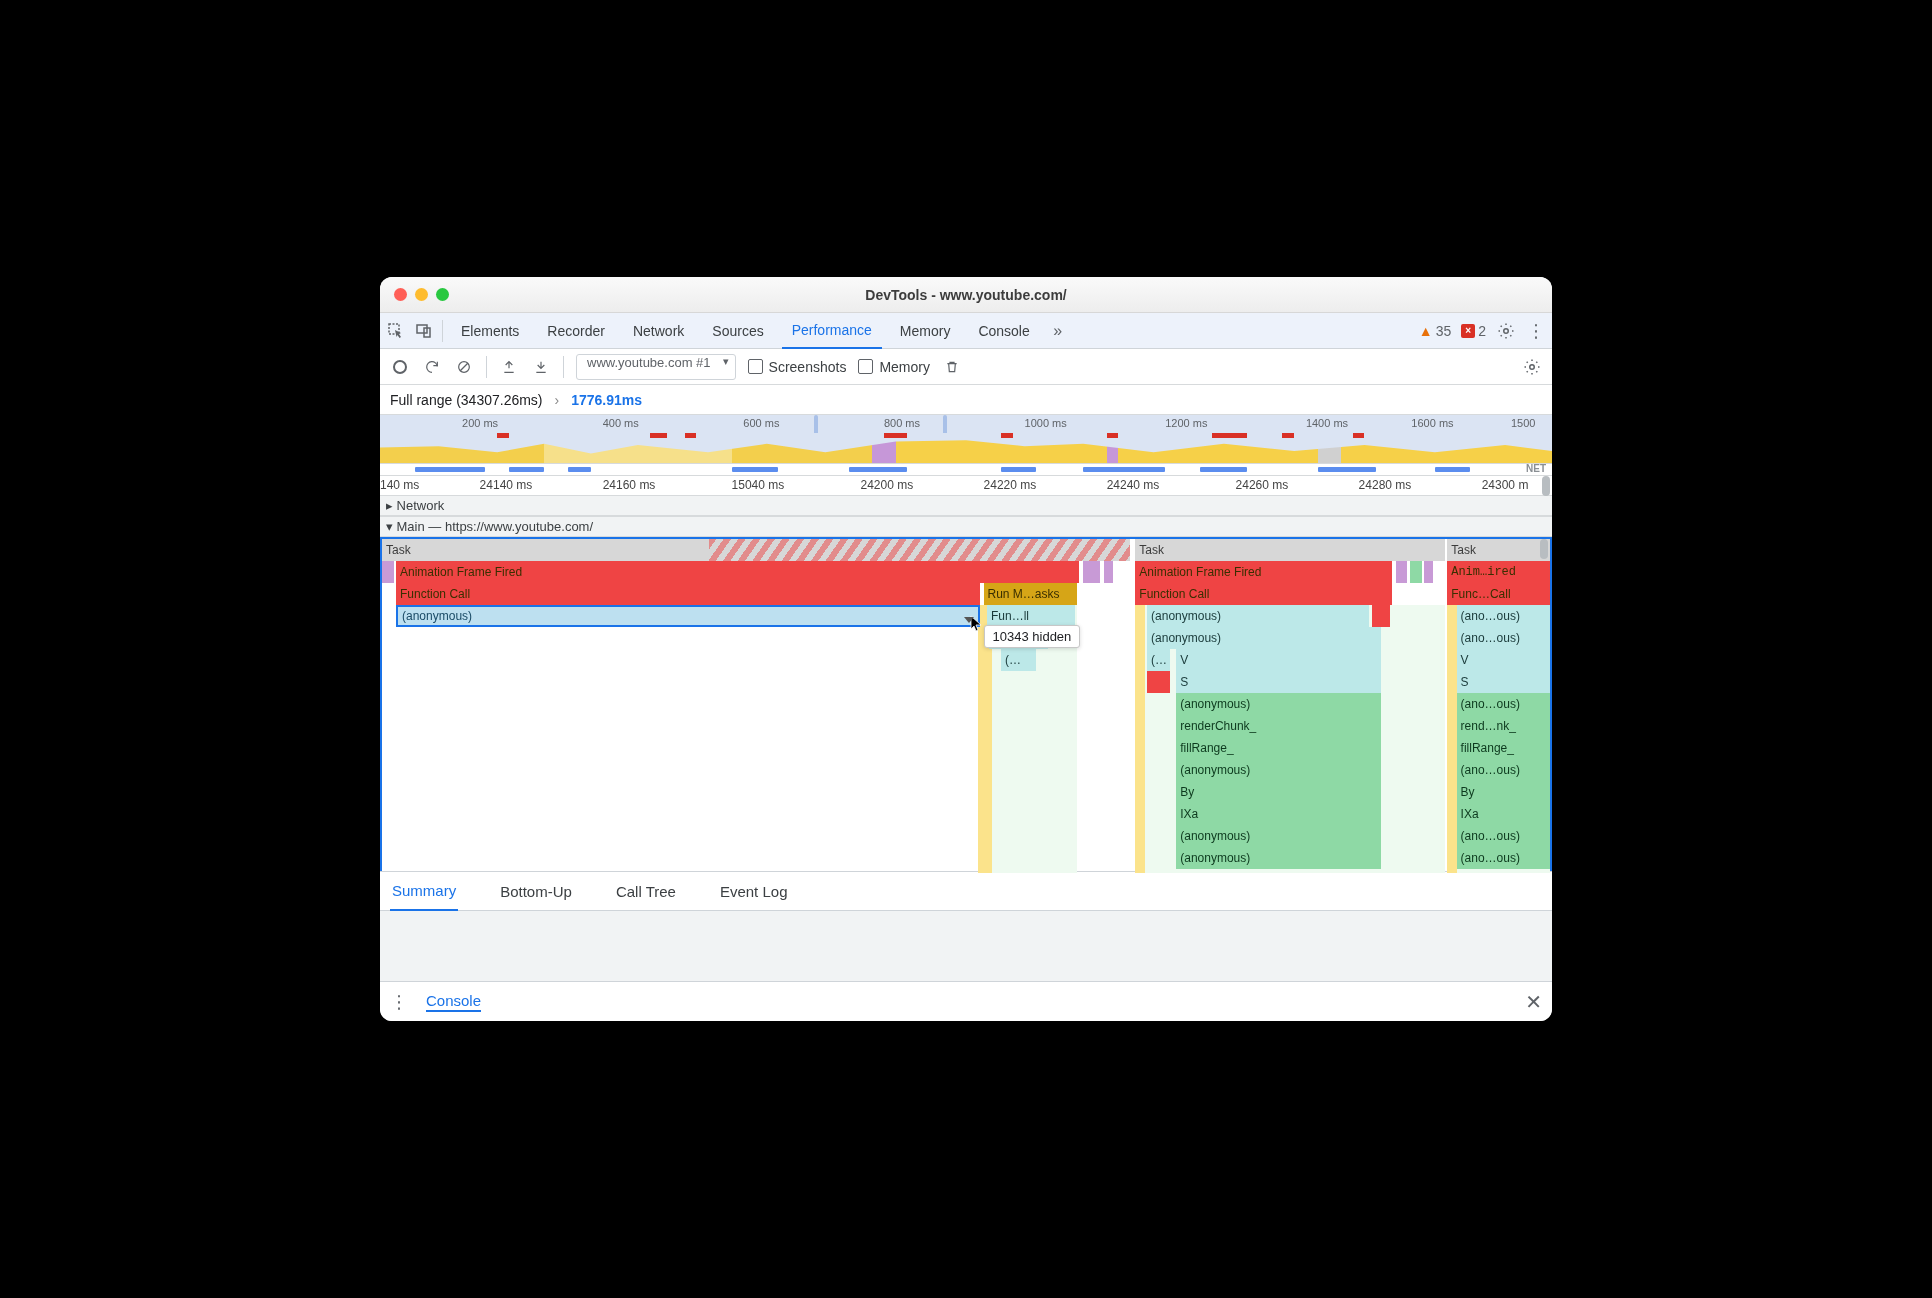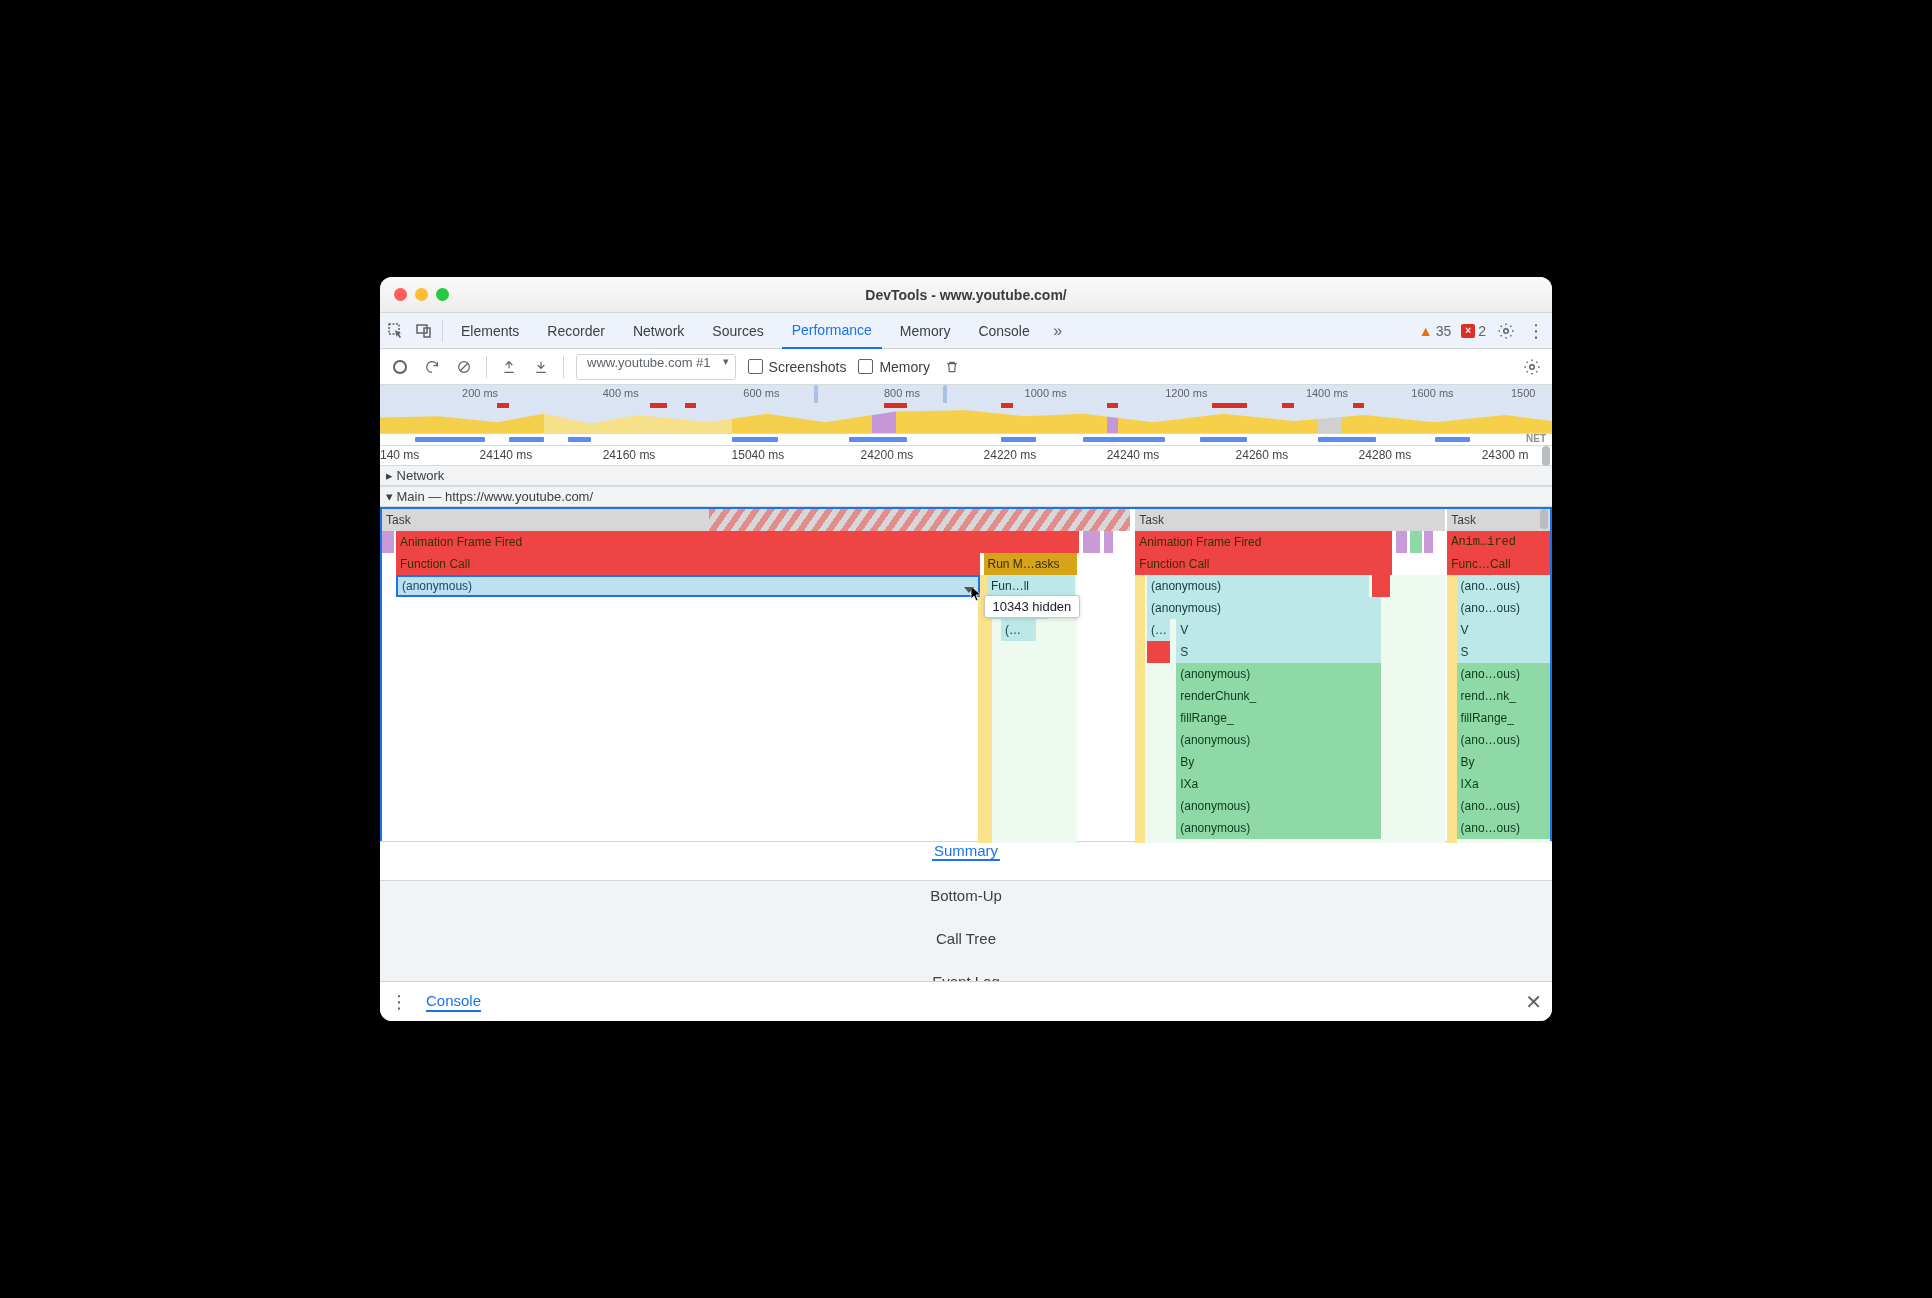--- a/index.html
+++ b/index.html
@@ -106,21 +106,21 @@
   .c-dky{ background:#d6a517; color:#3a2f00;}
   .c-green{ background:#8ed9a5; color:#0d3a1e;}
   .c-teal{ background:#bce8e8; color:#1a3a3a;}
   .c-purple{ background:#c89ad6;}
   .c-sel{ background:#bde0f0; border:2px solid #1a73e8; color:#1a4b66; font-weight:500;}
   .bg-band{ position:absolute; background:#eefaf0;}
   .y-band{ position:absolute; background:#fbe38b;}
   .tooltip{ position:absolute; background:#fff; border:1px solid #c7c7c7; border-radius:3px; padding:3px 8px; font-size:13px; box-shadow:0 1px 4px rgba(0,0,0,.15);}
   .cursor{ position:absolute; width:12px; height:17px; pointer-events:none;}
   
-  .detail-tabs{ height:40px; background:#fff; border-top:1px solid #cfd4d9; border-bottom:1px solid #cfd4d9; display:flex; align-items:center; gap:26px; padding:0 10px; font-size:15px;flex-direction:column;}
+  .detail-tabs{ height:40px; background:#fff; border-top:1px solid #cfd4d9; border-bottom:1px solid #cfd4d9; display:flex; align-items:center; gap:40px; padding:0 10px; font-size:15px;}
   .dtab{ color:#3c4043; padding:0 2px; height:40px; display:flex; align-items:center;}
   .dtab.active{ color:#1a73e8; border-bottom:2px solid #1a73e8;}
   
   .drawer{ height:40px; background:#fff; border-top:1px solid #cfd4d9; display:flex; align-items:center; padding:0 10px; gap:18px; font-size:15px; margin-top:auto;}
   .drawer .kebab2{ color:#5f6368;}
   .drawer .console{ color:#1a73e8; border-bottom:2px solid #1a73e8; padding-bottom:1px;}
   .close-x{ margin-left:auto; color:#5f6368; font-size:20px;}
   .sep-v{ width:1px; height:22px; background:#cfd4d9;}
 </style>
 </head>
@@ -221,20 +221,25 @@
         </svg>
       </div>
     <div class="gear" style="margin-left:auto;">
       <svg width="18" height="18" viewBox="0 0 24 24" fill="none" stroke="#5f6368" stroke-width="2">
           <circle cx="12" cy="12" r="3"></circle>
           <path d="M12 2v2M12 20v2M4.9 4.9l1.4 1.4M17.7 17.7l1.4 1.4M2 12h2M20 12h2M4.9 19.1l1.4-1.4M17.7 6.3l1.4-1.4"></path>
         </svg>
     </div>
   </div>
 
+  <div class="crumbs">
+    <span>Full range (34307.26ms)</span>
+    <span class="sep">›</span>
+    <span class="cur">1776.91ms</span>
+  </div>
 
   <div class="overview">
     <div class="overview-ticks">
       <span class="otick" style="left:7%">200 ms</span>
       <span class="otick" style="left:19%">400 ms</span>
       <span class="otick" style="left:31%">600 ms</span>
       <span class="otick" style="left:43%">800 ms</span>
       <span class="otick" style="left:55%">1000 ms</span>
       <span class="otick" style="left:67%">1200 ms</span>
       <span class="otick" style="left:79%">1400 ms</span>

